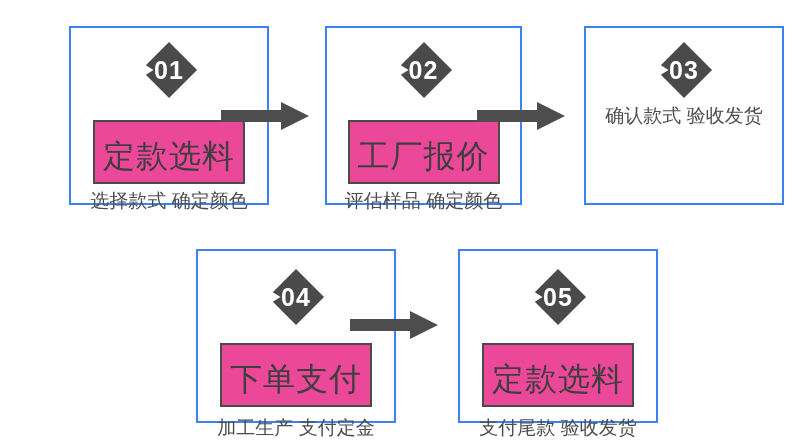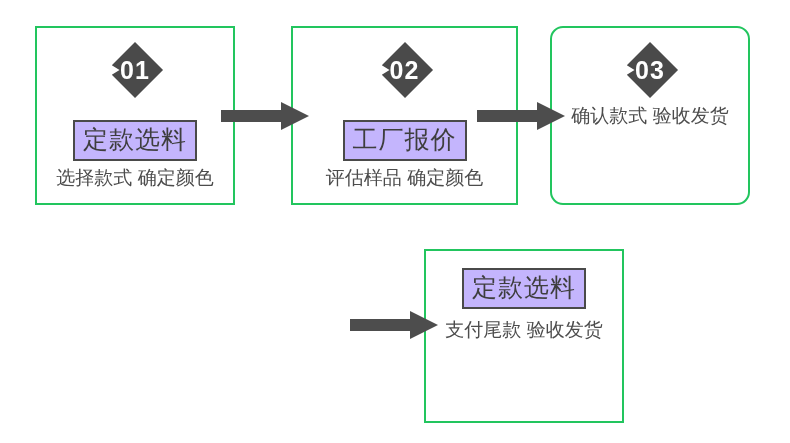--- a/index.html
+++ b/index.html
@@ -1,34 +1,34 @@
 <!DOCTYPE html>
 <html><head>
 <meta charset="utf-8">
 <style>
   html,body{margin:0;padding:0;background:#ffffff;}
   .canvas{
     position:relative;width:790px;height:443px;background:#ffffff;
     font-family:"Liberation Sans",sans-serif;overflow:hidden;
   }
   .step{
-    position:absolute;box-sizing:border-box;border:2px solid #22c55e;background:#ffffff;
-    display:flex;flex-direction:column;align-items:center;
+    position:absolute;box-sizing:border-box;border:2px solid #3b82f6;background:#ffffff;
+    display:flex;flex-direction:column;align-items:center;margin-left:34px;
   }
   .diamond-wrap{position:relative;width:58px;height:58px;margin-top:13px;flex:0 0 auto;}
   .step.row2 .diamond-wrap{margin-top:17px;}
   .diamond-wrap svg{position:absolute;left:0;top:0;width:58px;height:58px;}
   .diamond-num{
     position:absolute;left:0;top:0;width:58px;height:58px;
     display:flex;align-items:center;justify-content:center;
     color:#ffffff;font-size:25px;font-weight:600;letter-spacing:1px;
   }
   .title-box{
-    margin-top:21px;border:2px solid #4a4a4a;padding:1px 8px 3px 8px;
-    font-size:25px;color:#3e3e3e;letter-spacing:1px;white-space:nowrap;background:#c4b5fd;
+    margin-top:21px;border:2px solid #4a4a4a;padding:13px 8px 3px 8px;
+    font-size:32px;color:#3e3e3e;letter-spacing:1px;white-space:nowrap;background:#ec4899;
   }
   .step.row2 .title-box{margin-top:17px;}
   .subtitle{
     margin-top:4px;font-size:19px;color:#4c4c4c;white-space:nowrap;letter-spacing:0px;
   }
   .step.row2 .subtitle{margin-top:8px;}
   .arrow{position:absolute;width:88px;height:32px;}
   .arrow svg{display:block;width:88px;height:32px;}
   .arrow-shape{fill:#4d4d4d;}
   .diamond-shape{fill:#4a4a4a;}
@@ -44,45 +44,63 @@
         <polygon class="diamond-shape" points="30,1 59,30 30,59 6,35 14,30 6,25"></polygon>
       </svg>
       <div class="diamond-num">01</div>
     </div>
     <div class="title-box">
       <span>定款选料</span>
     </div>
     <div class="subtitle">选择款式 确定颜色</div>
   </div>
 
-  <div class="step row1" style="left:291px;top:26px;width:227px;height:179px;text-align:center;">
+  <div class="step row1" style="left:291px;top:26px;width:197px;height:179px;text-align:center;">
     <div class="diamond-wrap">
       <svg viewBox="0 0 60 60">
         <polygon class="diamond-shape" points="30,1 59,30 30,59 6,35 14,30 6,25"></polygon>
       </svg>
       <div class="diamond-num">02</div>
     </div>
     <div class="title-box">
       <span>工厂报价</span>
     </div>
     <div class="subtitle">评估样品 确定颜色</div>
   </div>
 
-  <div class="step row1" style="left:550px;top:26px;width:200px;height:179px;border-radius:13px;">
+  <div class="step row1" style="left:550px;top:26px;width:200px;height:179px;">
     <div class="diamond-wrap">
       <svg viewBox="0 0 60 60">
         <polygon class="diamond-shape" points="30,1 59,30 30,59 6,35 14,30 6,25"></polygon>
       </svg>
       <div class="diamond-num">03</div>
     </div>
     <div class="subtitle">确认款式 验收发货</div>
   </div>
 
+  <div class="step row2" style="left:162px;top:249px;width:200px;height:174px;">
+    <div class="diamond-wrap">
+      <svg viewBox="0 0 60 60">
+        <polygon class="diamond-shape" points="30,1 59,30 30,59 6,35 14,30 6,25"></polygon>
+      </svg>
+      <div class="diamond-num">04</div>
+    </div>
+    <div class="title-box">
+      <span>下单支付</span>
+    </div>
+    <div class="subtitle">加工生产 支付定金</div>
+  </div>
 
   <div class="step row2" style="left:424px;top:249px;width:200px;height:174px;">
+    <div class="diamond-wrap">
+      <svg viewBox="0 0 60 60">
+        <polygon class="diamond-shape" points="30,1 59,30 30,59 6,35 14,30 6,25"></polygon>
+      </svg>
+      <div class="diamond-num">05</div>
+    </div>
     <div class="title-box">
       <span>定款选料</span>
     </div>
     <div class="subtitle">支付尾款 验收发货</div>
   </div>
 
   <div class="arrow" style="left:221px;top:100px;">
     <svg viewBox="0 0 88 32">
       <rect class="arrow-shape" x="0" y="10" width="61" height="12"></rect>
       <polygon class="arrow-shape" points="60,2 88,16 60,30"></polygon>

